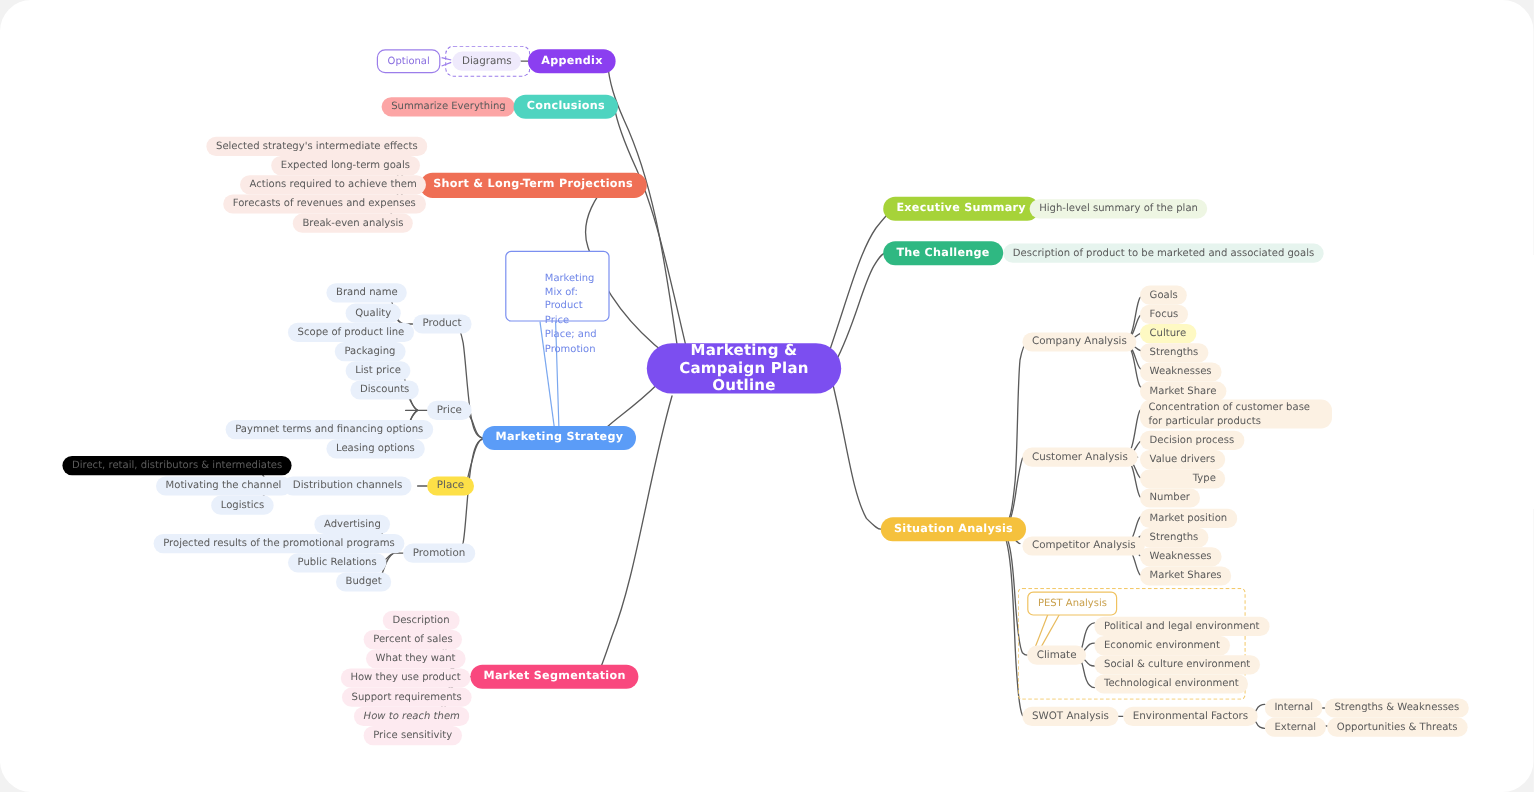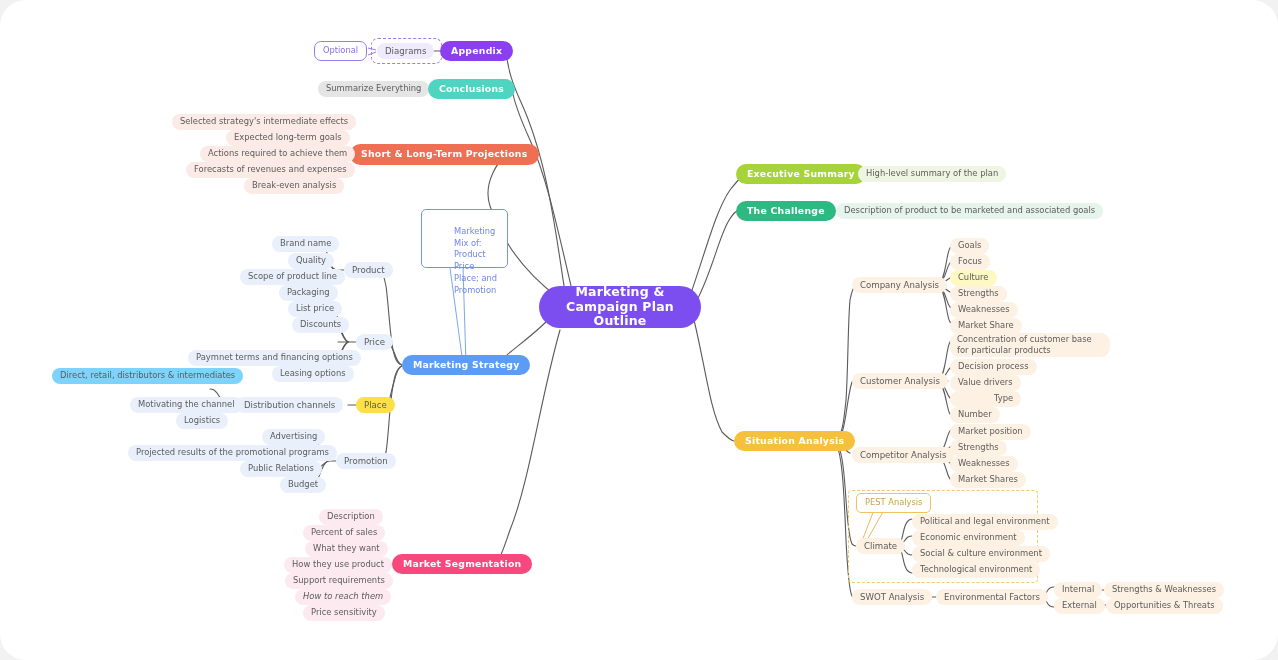--- a/index.html
+++ b/index.html
@@ -186,21 +186,21 @@
   <div class="callout violet" style="left:314px;top:41px;">
     <span>Optional</span>
   </div>
   <div class="node sub" style="left:377px;top:43px;height:16px;background:#efeafc;">
       <span>Diagrams</span>
     </div>
   <div class="node branch" style="left:440px;top:41px;height:20px;background:#8b3ff0;">
       <span>Appendix</span>
     </div>
 
-  <div class="node leaf" style="left:318px;top:81px;height:16px;background:#e5e5e5;">
+  <div class="node leaf" style="left:318px;top:81px;height:16px;background:#fca5a5;">
       <span>Summarize Everything</span>
     </div>
   <div class="node branch" style="left:428px;top:79px;height:20px;background:#4ed4c0;">
       <span>Conclusions</span>
     </div>
 
   <div class="node branch" style="left:350px;top:144px;height:21px;background:#ef6f55;">
       <span>Short &amp; Long-Term Projections</span>
     </div>
   <div class="node leaf" style="left:172px;top:114px;height:16px;background:#fbeae6;">
@@ -264,21 +264,21 @@
   <div class="node leaf" style="left:272px;top:366px;height:16px;background:#e9f0fb;">
       <span>Leasing options</span>
     </div>
 
   <div class="node sub" style="left:356px;top:397px;height:16px;background:#fde047;">
       <span>Place</span>
     </div>
   <div class="node sub" style="left:236px;top:397px;height:16px;background:#e9f0fb;">
       <span>Distribution channels</span>
     </div>
-  <div class="node leaf" style="left:52px;top:368px;height:16px;background:#7dd3fc;">
+  <div class="node leaf" style="left:52px;top:380px;height:16px;background:#000000;">
       <span>Direct, retail, distributors &amp; intermediates</span>
     </div>
   <div class="node leaf" style="left:130px;top:397px;height:16px;background:#e9f0fb;">
       <span>Motivating the channel</span>
     </div>
   <div class="node leaf" style="left:176px;top:413px;height:16px;background:#e9f0fb;">
       <span>Logistics</span>
     </div>
 
   <div class="node sub" style="left:336px;top:453px;height:16px;background:#e9f0fb;">

